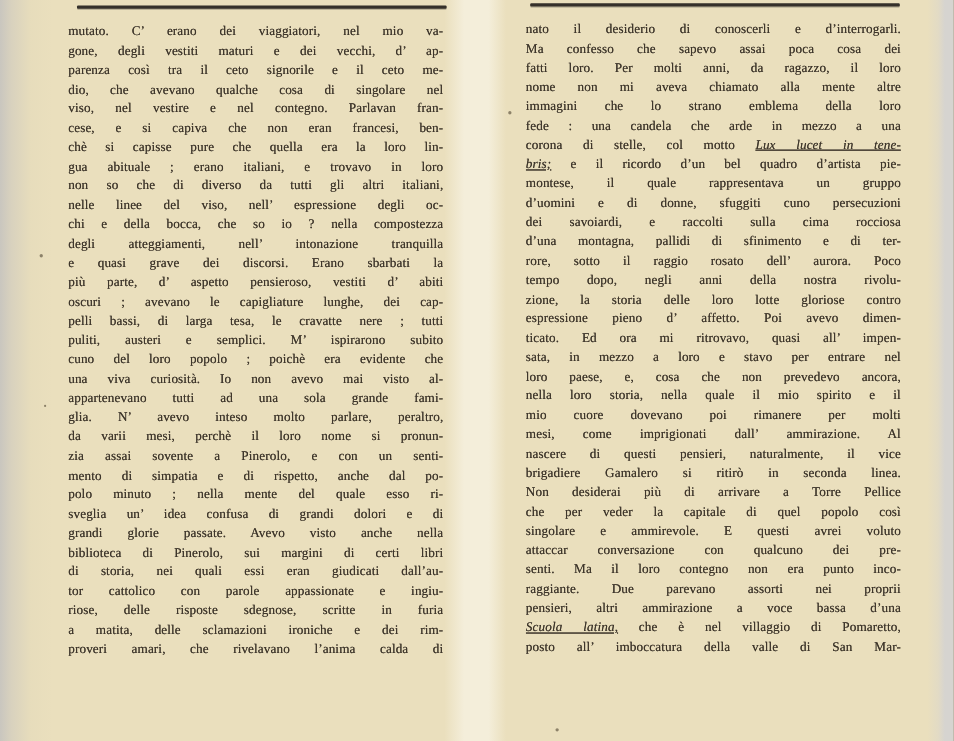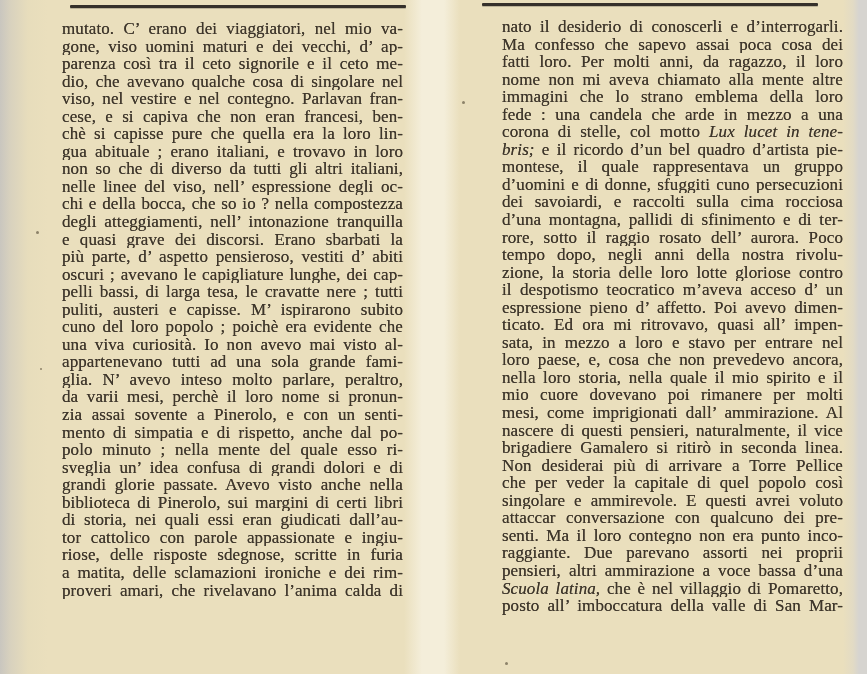--- a/index.html
+++ b/index.html
@@ -30,69 +30,69 @@
   }
   .header-rule{
     position:absolute;height:3px;border-radius:1px;
     background:var(--rule,#35302a);
     box-shadow:0 1px 0 rgba(53,48,42,0.25);
   }
   #rule-left{left:70px;top:5px;width:336px;}
   #rule-right{left:482px;top:3px;width:336px;}
   .text-block{
     position:absolute;width:341px;
-    font-size:17px;line-height:17.55px;
+    font-size:12px;line-height:17.55px;
     letter-spacing:0.1px;
     text-shadow:0 0 0.45px rgba(62,54,43,0.85);
   }
   #left-lines{left:62px;top:20px;}
-  #right-lines{left:502px;top:18px;}
+  #right-lines{left:478px;top:18px;}
   .text-line{
     height:17.55px;overflow:hidden;
     text-align:justify;
     text-align-last:justify;
     -moz-text-align-last:justify;
     white-space:normal;
   }
-  .text-line i{font-style:italic;}
+  .text-line i{font-style:italic;text-decoration:underline;}
   .speck{
     position:absolute;border-radius:50%;
     background:rgba(90,80,60,0.65);
     pointer-events:none;
   }
 </style>
 </head>
 <body>
 
 <div id="screenshot">
   <div class="edge-left"></div>
   <div class="gutter-light"></div>
   <div class="edge-right"></div>
 
   <div id="rule-left" class="header-rule"></div>
   <div id="rule-right" class="header-rule"></div>
 
   <div id="left-lines" class="text-block">
       <div class="text-line"><span>mutato. C’ erano dei viaggiatori, nel mio va-</span></div>
-      <div class="text-line"><span>gone, viso uomini maturi e dei vecchi, d’ ap-</span></div>
+      <div class="text-line"><span>gone, degli vestiti maturi e dei vecchi, d’ ap-</span></div>
       <div class="text-line"><span>parenza così tra il ceto signorile e il ceto me-</span></div>
       <div class="text-line"><span>dio, che avevano qualche cosa di singolare nel</span></div>
       <div class="text-line"><span>viso, nel vestire e nel contegno. Parlavan fran-</span></div>
       <div class="text-line"><span>cese, e si capiva che non eran francesi, ben-</span></div>
       <div class="text-line"><span>chè si capisse pure che quella era la loro lin-</span></div>
       <div class="text-line"><span>gua abituale ; erano italiani, e trovavo in loro</span></div>
       <div class="text-line"><span>non so che di diverso da tutti gli altri italiani,</span></div>
       <div class="text-line"><span>nelle linee del viso, nell’ espressione degli oc-</span></div>
       <div class="text-line"><span>chi e della bocca, che so io ? nella compostezza</span></div>
       <div class="text-line"><span>degli atteggiamenti, nell’ intonazione tranquilla</span></div>
       <div class="text-line"><span>e quasi grave dei discorsi. Erano sbarbati la</span></div>
       <div class="text-line"><span>più parte, d’ aspetto pensieroso, vestiti d’ abiti</span></div>
       <div class="text-line"><span>oscuri ; avevano le capigliature lunghe, dei cap-</span></div>
       <div class="text-line"><span>pelli bassi, di larga tesa, le cravatte nere ; tutti</span></div>
-      <div class="text-line"><span>puliti, austeri e capisse. M’ ispirarono subito</span></div>
+      <div class="text-line"><span>puliti, austeri e semplici. M’ ispirarono subito</span></div>
       <div class="text-line"><span>cuno del loro popolo ; poichè era evidente che</span></div>
       <div class="text-line"><span>una viva curiosità. Io non avevo mai visto al-</span></div>
       <div class="text-line"><span>appartenevano tutti ad una sola grande fami-</span></div>
       <div class="text-line"><span>glia. N’ avevo inteso molto parlare, peraltro,</span></div>
       <div class="text-line"><span>da varii mesi, perchè il loro nome si pronun-</span></div>
       <div class="text-line"><span>zia assai sovente a Pinerolo, e con un senti-</span></div>
       <div class="text-line"><span>mento di simpatia e di rispetto, anche dal po-</span></div>
       <div class="text-line"><span>polo minuto ; nella mente del quale esso ri-</span></div>
       <div class="text-line"><span>sveglia un’ idea confusa di grandi dolori e di</span></div>
       <div class="text-line"><span>grandi glorie passate. Avevo visto anche nella</span></div>
@@ -112,21 +112,20 @@
       <div class="text-line"><span>fede : una candela che arde in mezzo a una</span></div>
       <div class="text-line"><span>corona di stelle, col motto </span><i>Lux lucet in tene-</i></div>
       <div class="text-line"><i>bris;</i><span> e il ricordo d’un bel quadro d’artista pie-</span></div>
       <div class="text-line"><span>montese, il quale rappresentava un gruppo</span></div>
       <div class="text-line"><span>d’uomini e di donne, sfuggiti cuno persecuzioni</span></div>
       <div class="text-line"><span>dei savoiardi, e raccolti sulla cima rocciosa</span></div>
       <div class="text-line"><span>d’una montagna, pallidi di sfinimento e di ter-</span></div>
       <div class="text-line"><span>rore, sotto il raggio rosato dell’ aurora. Poco</span></div>
       <div class="text-line"><span>tempo dopo, negli anni della nostra rivolu-</span></div>
       <div class="text-line"><span>zione, la storia delle loro lotte gloriose contro</span></div>
-      <div class="text-line"><span>il despotismo teocratico m’aveva acceso d’ un</span></div>
       <div class="text-line"><span>espressione pieno d’ affetto. Poi avevo dimen-</span></div>
       <div class="text-line"><span>ticato. Ed ora mi ritrovavo, quasi all’ impen-</span></div>
       <div class="text-line"><span>sata, in mezzo a loro e stavo per entrare nel</span></div>
       <div class="text-line"><span>loro paese, e, cosa che non prevedevo ancora,</span></div>
       <div class="text-line"><span>nella loro storia, nella quale il mio spirito e il</span></div>
       <div class="text-line"><span>mio cuore dovevano poi rimanere per molti</span></div>
       <div class="text-line"><span>mesi, come imprigionati dall’ ammirazione. Al</span></div>
       <div class="text-line"><span>nascere di questi pensieri, naturalmente, il vice</span></div>
       <div class="text-line"><span>brigadiere Gamalero si ritirò in seconda linea.</span></div>
       <div class="text-line"><span>Non desiderai più di arrivare a Torre Pellice</span></div>

